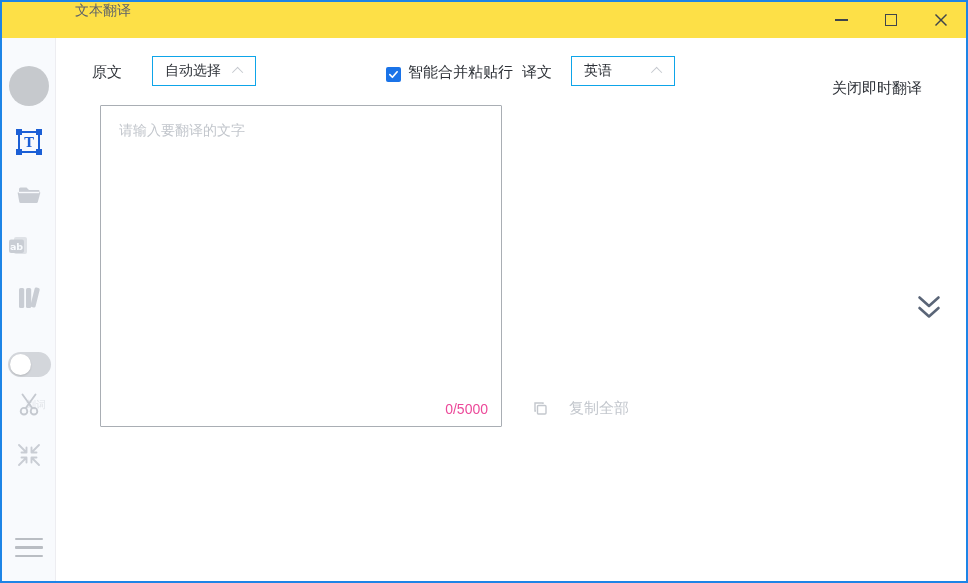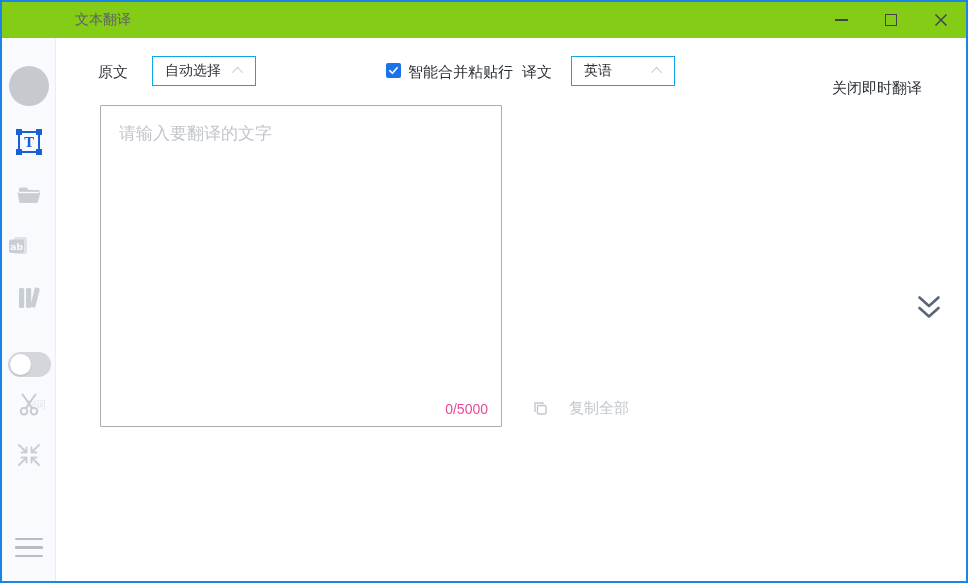--- a/index.html
+++ b/index.html
@@ -10,22 +10,22 @@
     width:968px; height:583px;
     border:2px solid #1d84e6;
     background:#fff;
     display:flex; flex-direction:column;
     overflow:hidden;
   }
 
   
   .titlebar {
     height:36px; flex:0 0 36px;
-    background:#84cc16;
-    display:flex; align-items:center;gap:9px;
+    background:#fde047;
+    display:flex; gap:9px;
   }
   .titlebar-title {
     margin-left:73px;
     font-size:14px; color:#5d6269;
   }
   .win-controls { margin-left:auto; display:flex; height:100%; }
   .win-btn {
     width:50px; height:100%;
     display:flex; align-items:center; justify-content:center;
     cursor:pointer;
@@ -67,41 +67,41 @@
   }
   .toggle-label {
     position:absolute; right:5px; top:50%; transform:translateY(-50%);
     font-size:10px; color:#e1e4e9;margin-top:40px;
   }
 
   
   .main { flex:1; position:relative; background:#ffffff; }
 
   .lbl { position:absolute; font-size:15px; color:#2e3238; }
-  .src-label { left:42px; top:25px; }
+  .src-label { left:36px; top:25px; }
   .dst-label { left:466px; top:25px; }
 
   .select {
     position:absolute; top:18px; height:30px; width:104px;
     background:#fff; border:1px solid #0ea5e9;
     display:flex; align-items:center;
     padding:0 12px; cursor:pointer;
   }
   .select-src { left:96px; }
   .select-dst { left:515px; }
   .select .sel-text { font-size:14px; color:#2e3238; }
   .chev-up {
     margin-left:auto; width:8px; height:8px;
     border-left:1.6px solid #c4c8ce; border-top:1.6px solid #c4c8ce;
     transform:rotate(45deg) translateY(2px);
   }
 
   .merge-opt {
     position:absolute; left:330px; top:25px;
-    display:flex; align-items:flex-start; gap:7px; cursor:pointer;
+    display:flex; align-items:flex-end; gap:7px; cursor:pointer;
   }
   .checkbox {
     width:15px; height:15px; border-radius:2px;
     background:#1a73e8; display:flex; align-items:center; justify-content:center;
   }
   .merge-label { font-size:15px; color:#2e3238; }
 
   .instant-link {
     position:absolute; right:44px; top:25px;
     font-size:15px; color:#2e3238; cursor:pointer;margin-top:16px;
@@ -110,21 +110,21 @@
   .editor-wrap {
     position:absolute; left:44px; top:67px;
     width:402px; height:322px;
   }
   .editor {
     width:100%; height:100%;
     border:1px solid #a9aeb4; border-radius:1px;
     resize:none; outline:none;
     padding:16px 18px;
     font-family:"Liberation Sans","DejaVu Sans",sans-serif;
-    font-size:17px; color:#2e3238;
+    font-size:14px; color:#2e3238;
   }
   .editor::placeholder { color:#c2c6cc; opacity:1; }
   .char-counter {
     position:absolute; right:14px; bottom:10px;
     font-size:14px; color:#ec4899; pointer-events:none;
   }
 
   .copy-all {
     position:absolute; left:477px; top:361px;
     display:flex; align-items:center; gap:21px;

